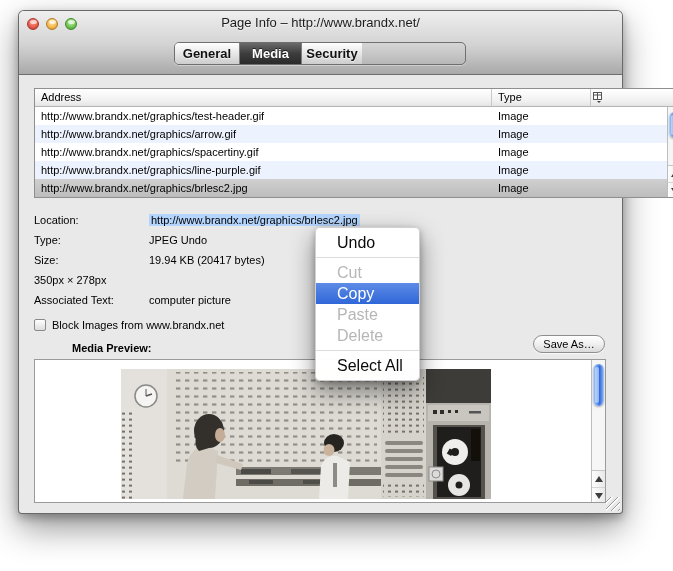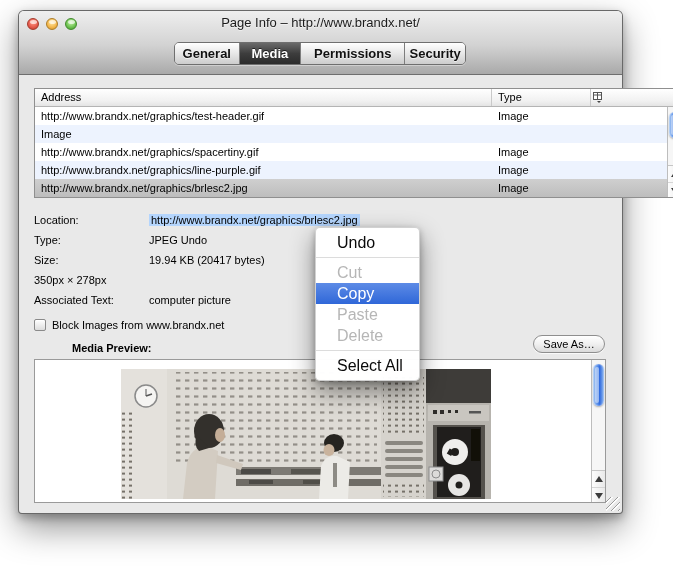--- a/index.html
+++ b/index.html
@@ -142,21 +142,20 @@
     <div class="lights">
       <div class="light red"></div>
       <div class="light yellow"></div>
       <div class="light green"></div>
     </div>
     <div class="window-title">Page Info – http://www.brandx.net/</div>
 
     <div class="tabbar">
       <div class="tab w-general">General</div>
       <div class="tab w-media active">Media</div>
-      <div class="tab w-perm">Permissions</div>
       <div class="tab w-sec">Security</div>
     </div>
   </div>
 
   <div class="media-table">
     <div class="mt-header">
       <div class="mt-h addr">Address</div>
       <div class="mt-h type">Type</div>
       <div class="mt-picker">
         <svg class="col-picker-glyph" width="11" height="11" viewBox="0 0 11 11">
@@ -166,20 +165,21 @@
           <path d="M4 9 L8 9 L6 11 Z" fill="#444"></path>
         </svg>
       </div>
     </div>
 
     <div class="mt-row">
       <div class="mt-cell addr">http://www.brandx.net/graphics/test-header.gif</div>
       <div class="mt-cell type">Image</div>
     </div>
     <div class="mt-row alt">
+      <div class="mt-cell addr">http://www.brandx.net/graphics/arrow.gif</div>
       <div class="mt-cell type">Image</div>
     </div>
     <div class="mt-row">
       <div class="mt-cell addr">http://www.brandx.net/graphics/spacertiny.gif</div>
       <div class="mt-cell type">Image</div>
     </div>
     <div class="mt-row alt">
       <div class="mt-cell addr">http://www.brandx.net/graphics/line-purple.gif</div>
       <div class="mt-cell type">Image</div>
     </div>

